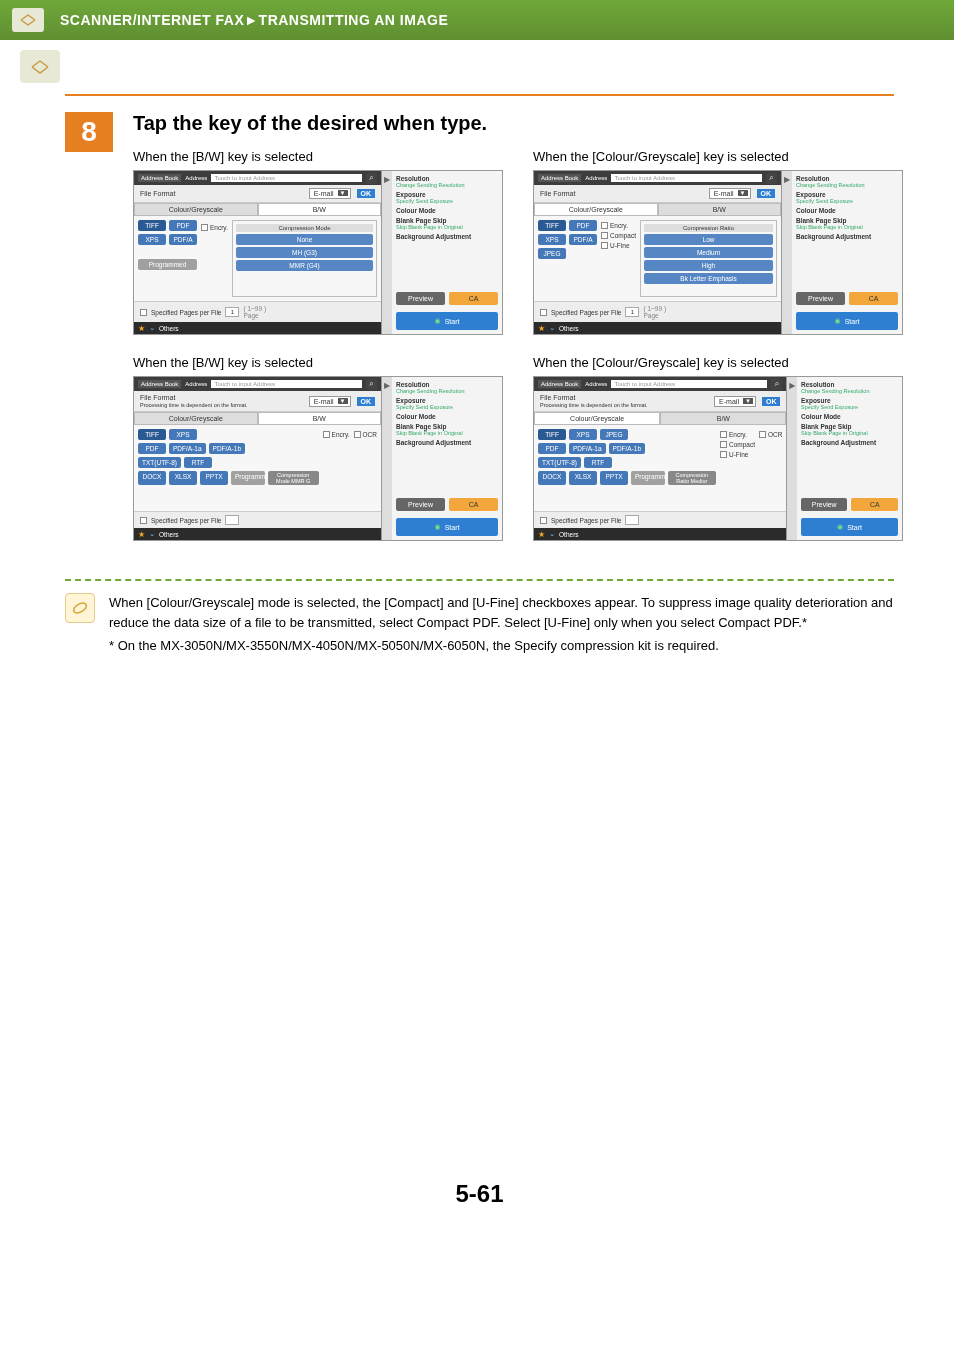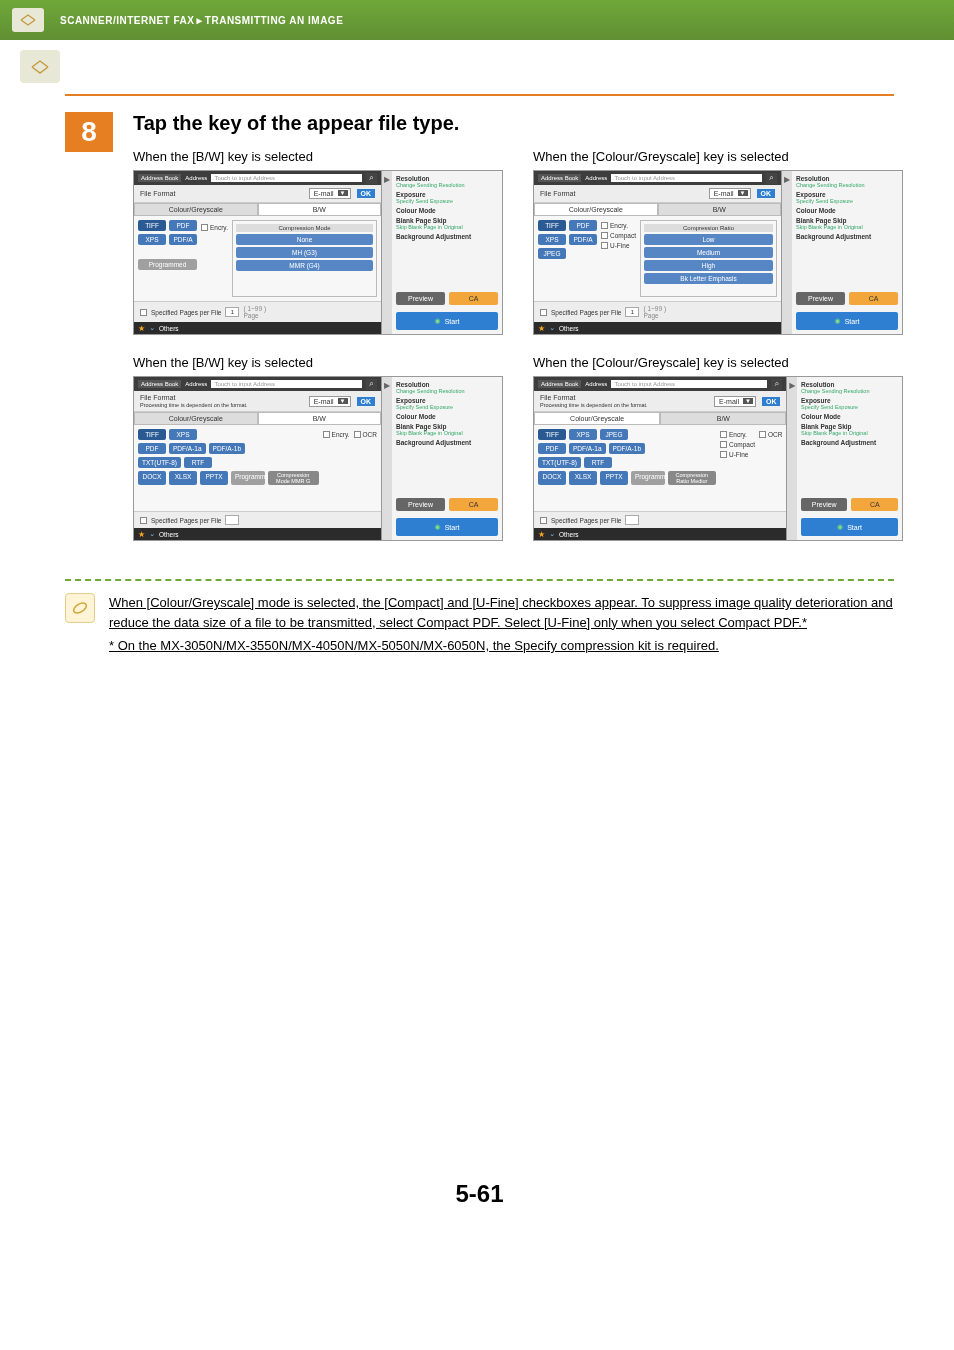--- a/index.html
+++ b/index.html
@@ -1,20 +1,20 @@
 <!DOCTYPE html>
 <html><head>
 <meta charset="utf-8">
 <style>
   * { box-sizing: border-box; margin: 0; padding: 0; }
   body { font-family: Arial, Helvetica, sans-serif; background: #fff; width: 954px; }
   .top-bar { background: linear-gradient(to bottom, #6fa839, #608f32); height: 40px; display:flex; align-items:center; padding-left:12px; }
   .top-icon { width:32px; height:24px; background:#e8e8d6; border-radius:3px; display:flex; align-items:center; justify-content:center; margin-right:16px;}
   .top-icon svg{stroke:#c59a3f;}
-  .breadcrumb { color:#fff; font-weight:bold; font-size:10px; letter-spacing:0.5px;}
+  .breadcrumb { color:#fff; font-weight:bold; font-size:14px; letter-spacing:0.5px;}
   .page { padding: 0 40px 0 0; position:relative;}
   .accent-corner{ position:absolute; top:10px; left:20px; width:40px; height:33px; background:#e8e8d6; border-radius:4px; display:flex; align-items:center; justify-content:center;}
   .accent-corner svg{stroke:#c59a3f; fill:none;}
   .page-body{ margin-left:65px; margin-right:20px; padding-top:54px;}
   hr.orange{ border:none; border-top:2px solid #e67e22; margin-bottom:16px;}
   .step-row{ display:flex; align-items:flex-start; gap:20px;}
   .step-num{ background:#e67e22; color:#fff; font-size:28px; font-weight:bold; width:48px; height:40px; display:flex; align-items:center; justify-content:center; flex-shrink:0;}
   .step-text h2{ font-size:20px; font-weight:bold; margin-bottom:14px;}
   .model-line{ font-size:12px; font-weight:bold; margin-top:8px; margin-bottom:12px;}
   .screens-row{ display:flex; gap:30px; margin-bottom:20px;}
@@ -58,21 +58,21 @@
   .r-row{display:flex; gap:4px; margin-top:auto;}
   .r-btn{ flex:1; text-align:center; padding:3px 2px; font-size:7px; border-radius:2px;}
   .r-prev{ background:#666; color:#fff;}
   .r-ca{ background:#f2a63c; color:#333;}
   .r-start{ background:#2e7fd1; color:#fff; padding:5px; margin-top:4px; text-align:center; border-radius:2px; display:flex; align-items:center; justify-content:center; gap:4px;}
   .r-start:before{ content:"◉"; color:#7fe07f;}
   .note-divider{ border:none; border-top:2px dashed #6fa839; margin:18px 0 12px;}
   .note-row{ display:flex; gap:14px; align-items:flex-start;}
   .note-icon{ width:30px; height:30px; background:#fff4d6; border:1px solid #e6cc8a; border-radius:4px; display:flex; align-items:center; justify-content:center; flex-shrink:0;}
   .note-text{ font-size:13px; line-height:1.5;}
-  .note-text p{margin-bottom:4px;text-decoration:underline;}
+  .note-text p{margin-bottom:4px;}
   .page-num{ text-align:center; font-size:24px; font-weight:bold; margin-top:520px; padding-bottom:30px;}
   .m-right-arrow{ width:10px; background:#ddd; display:flex; align-items:flex-start; justify-content:center; padding-top:4px; font-size:8px; color:#666;}
   .comp-badge{background:#888;color:#fff;font-size:5.5px;padding:1px 2px;border-radius:2px;text-align:center;}
 </style>
 </head>
 <body>
 
 <div class="top-bar">
   <div class="top-icon">
     <svg width="20" height="14" viewBox="0 0 20 14" fill="none" stroke-width="1.4">
@@ -87,21 +87,21 @@
     <svg width="24" height="18" viewBox="0 0 24 18" stroke-width="1.4">
         <path d="M4 9 L12 3 L20 9 M4 9 L12 15 L20 9"></path>
       </svg>
   </div>
   <div class="page-body">
     <hr class="orange">
 
     <div class="step-row">
       <div class="step-num">8</div>
       <div class="step-text" style="flex:1">
-        <h2>Tap the key of the appear file type.</h2>
+        <h2>Tap the key of the desired when type.</h2>
 
 
         <div class="screens-row">
 
           <div class="screen-col">
             <div class="caption">When the [B/W] key is selected</div>
             <div class="mock">
               <div class="mock-left">
                 <div class="m-header">
                   <span class="ab">Address Book</span>

